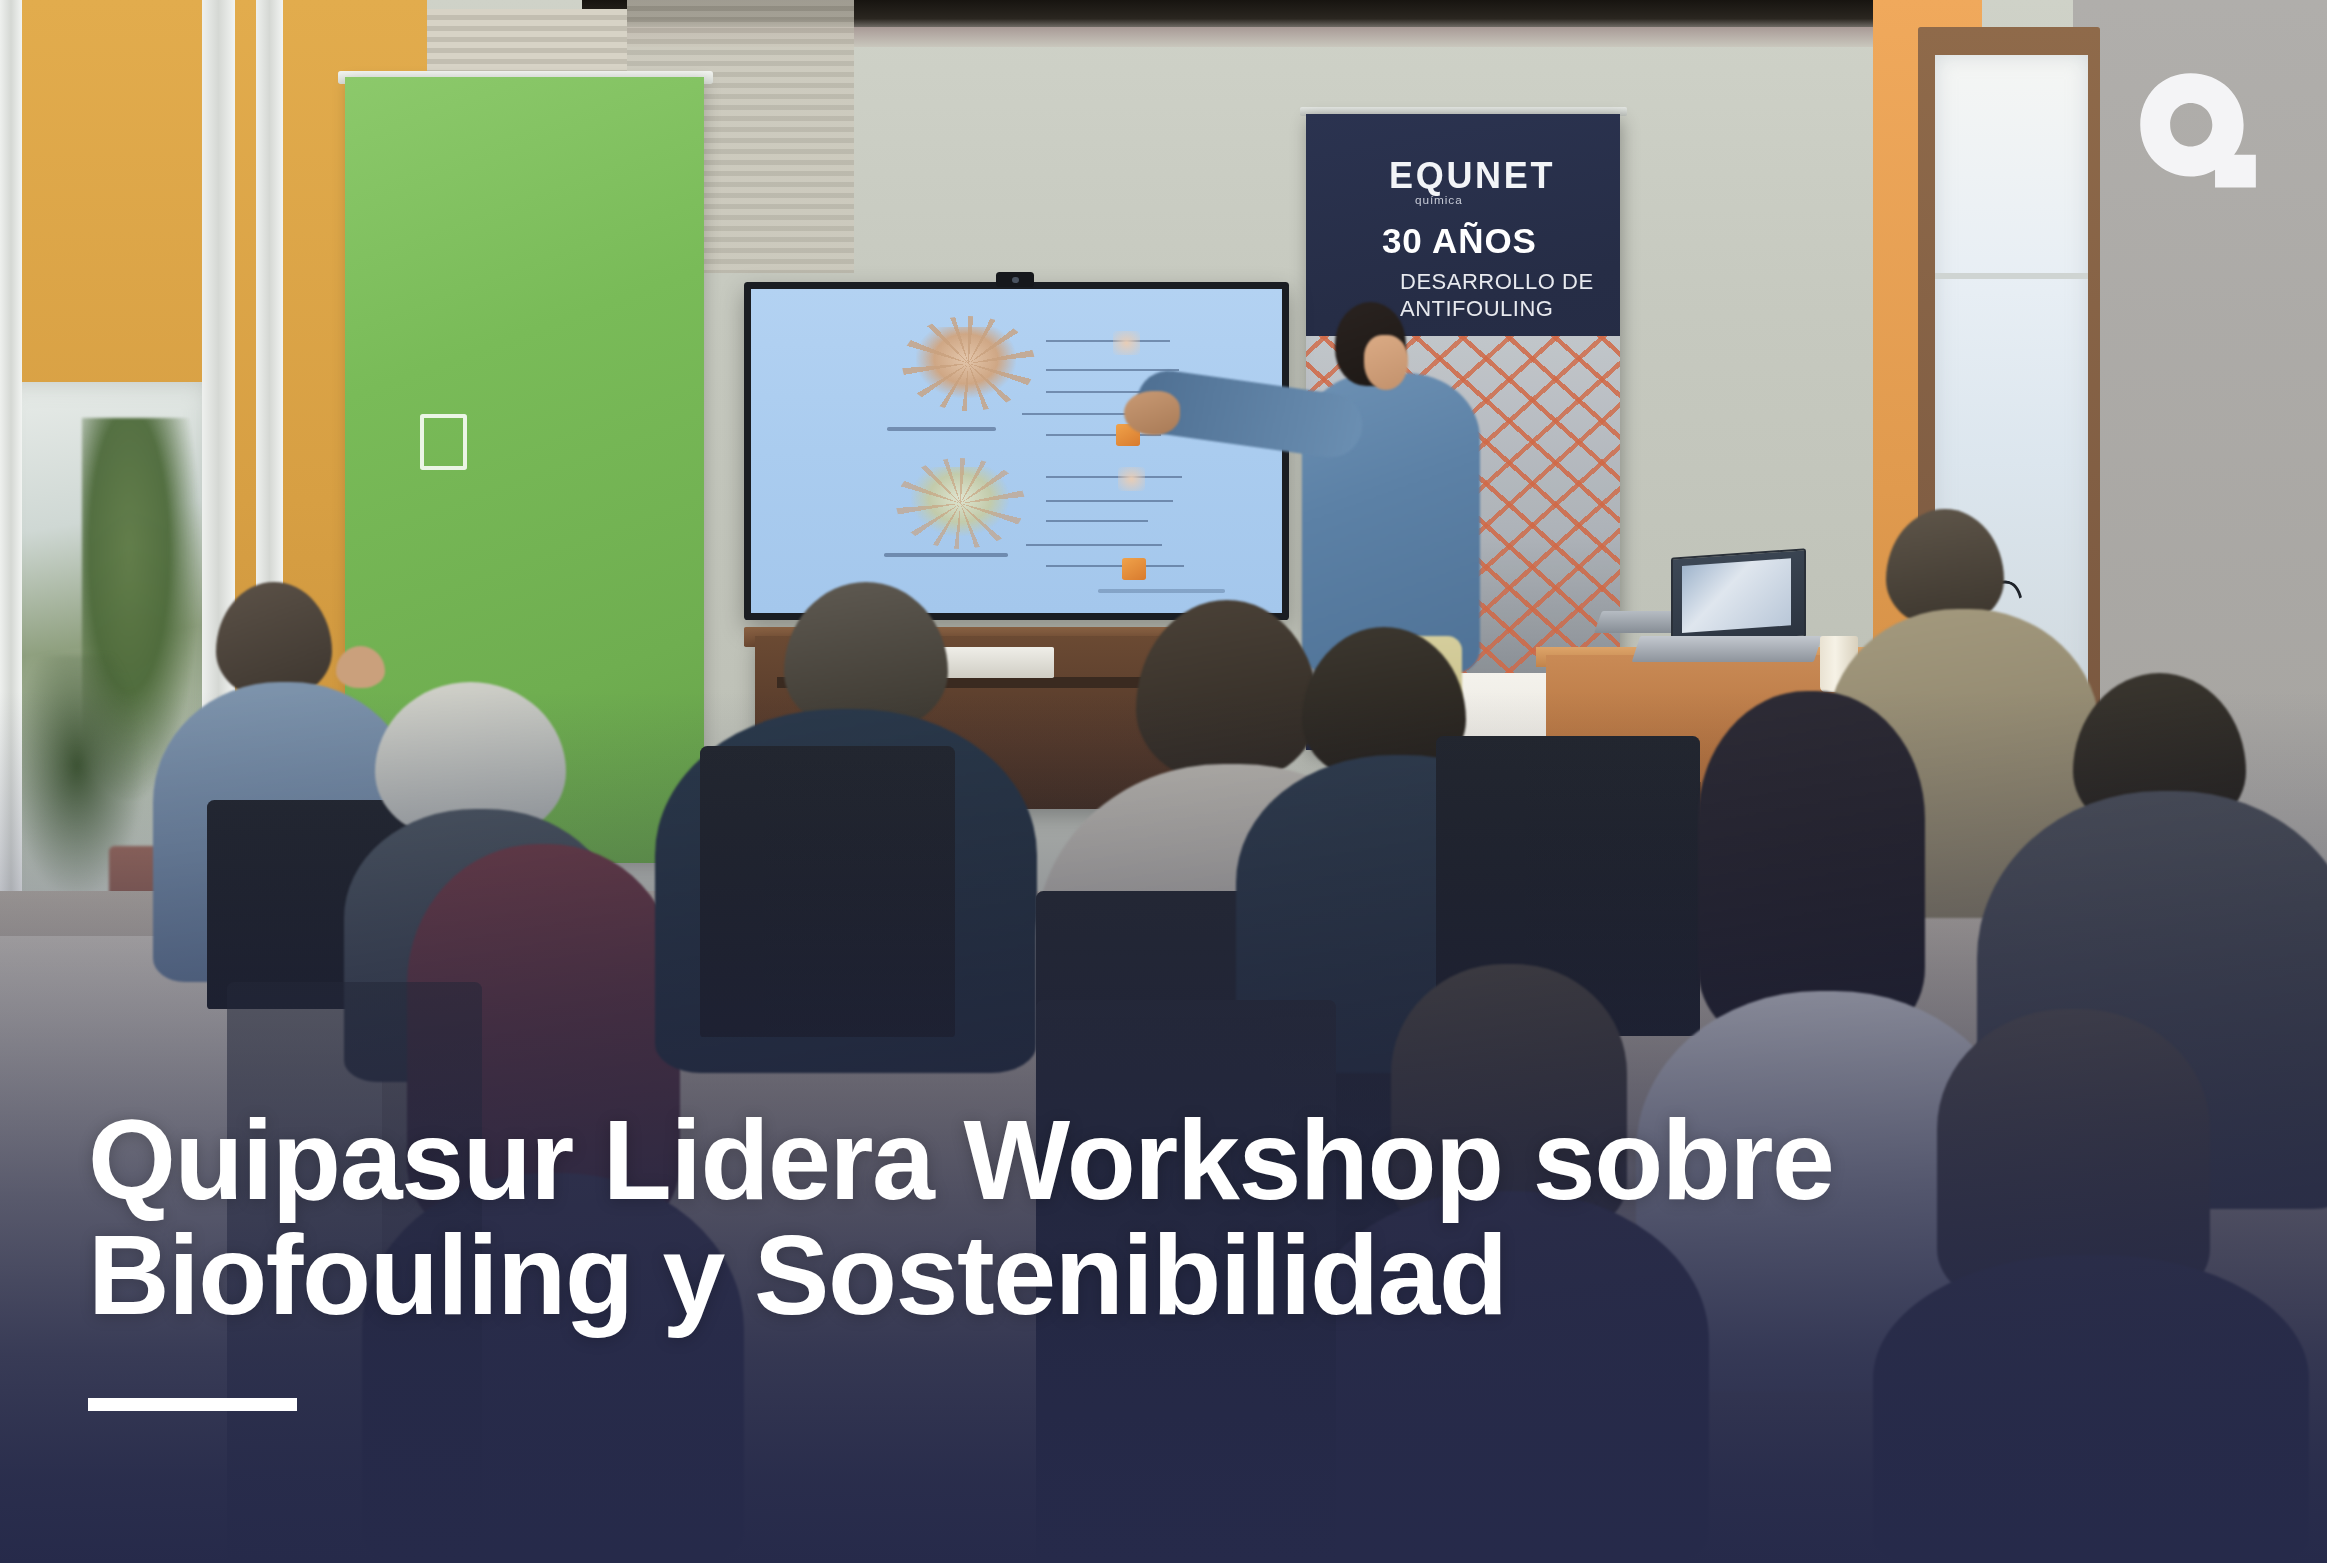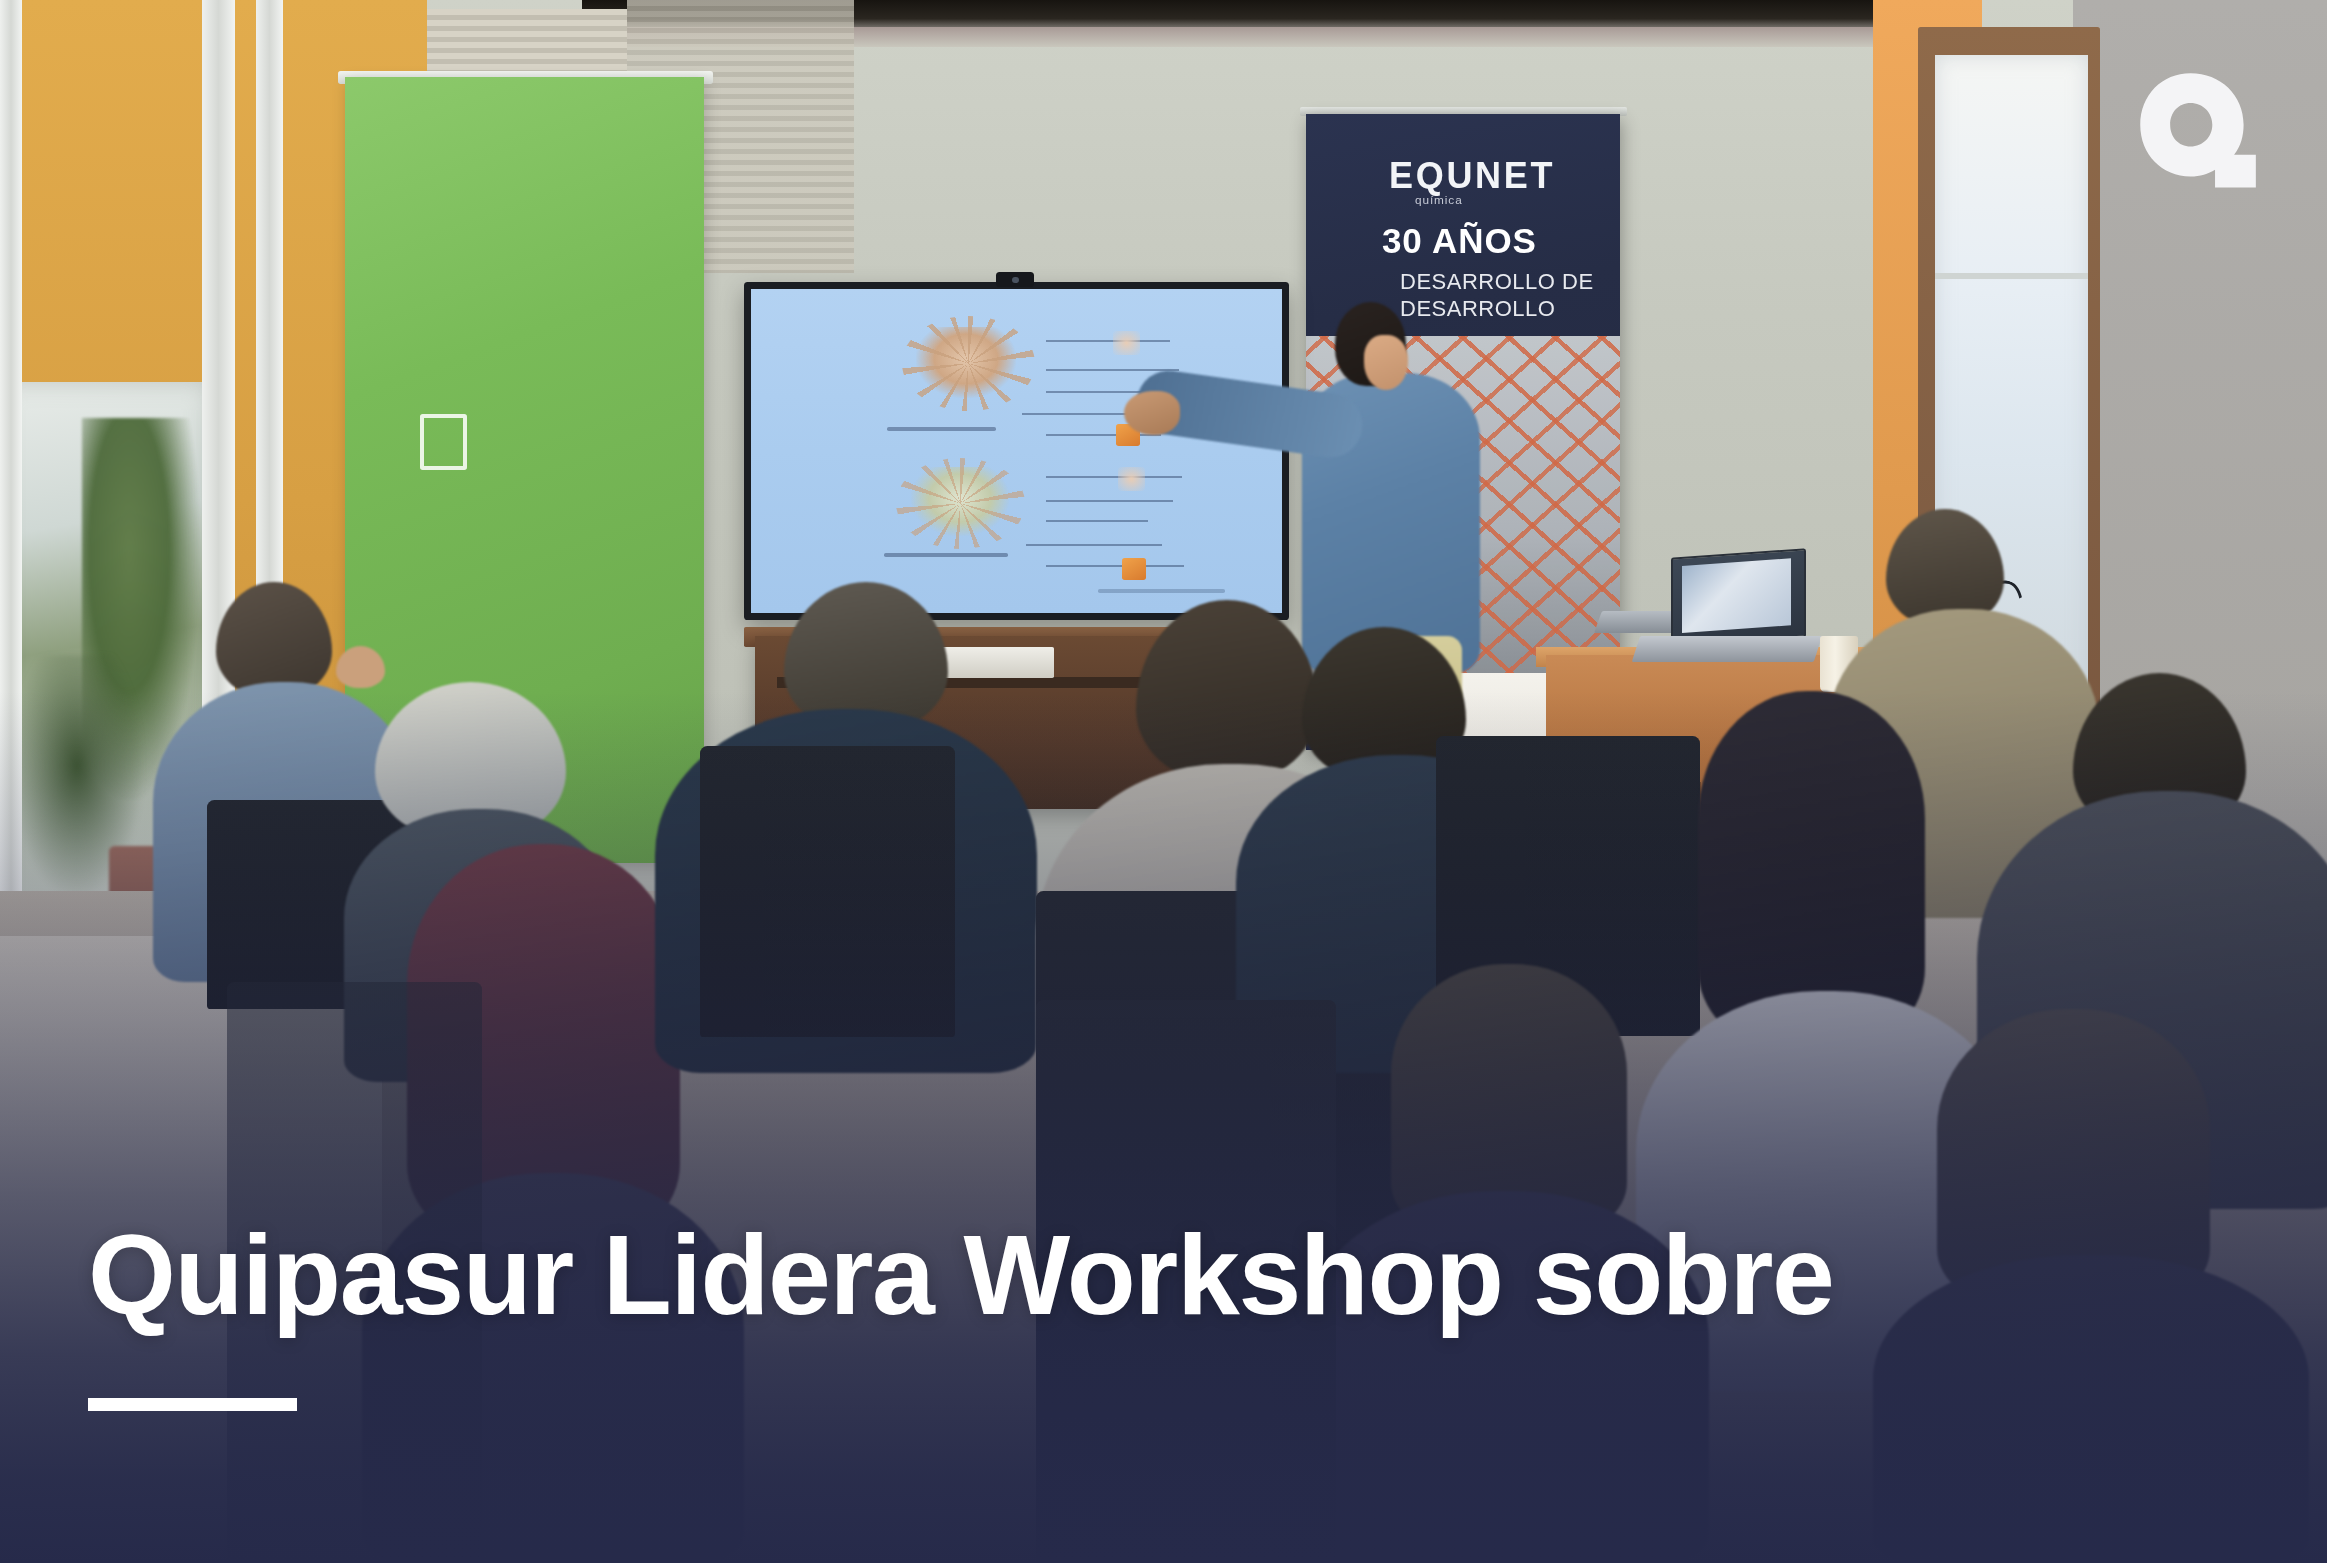--- a/index.html
+++ b/index.html
@@ -234,21 +234,21 @@
     <div class="greenline-mark"></div>
 
     <div class="equnet-rail"></div>
     <div class="equnet-banner"></div>
     <div class="equnet-net"></div>
     <div class="equnet-white"></div>
     <div class="equnet-logo">EQUNET</div>
     <div class="equnet-sub">química</div>
     <div class="equnet-years">30 AÑOS</div>
     <div class="equnet-l1">DESARROLLO DE</div>
-    <div class="equnet-l2">DESARROLLO</div>
+    <div class="equnet-l2">ANTIFOULING</div>
 
     <div class="tv-bezel"></div>
     <div class="tv-screen">
 
       <div class="crab" style="left:165px; top:38px; width:100px; height:71px;"></div>
       <div class="crab-legs" style="left:151px; top:27px; width:133px; height:95px;"></div>
       <div class="crab" style="left:160px; top:178px; width:98px; height:69px;
            background:radial-gradient(ellipse at 50% 45%, #dfe4cf 0%, #c2cbab 45%, rgba(194,203,171,0) 72%);"></div>
       <div class="crab-legs" style="left:145px; top:169px; width:129px; height:91px; opacity:.7;"></div>
       <div class="slide-lbl" style="left:136px; top:138px; width:109px;"></div>
@@ -371,18 +371,19 @@
 
   <div class="overlay"></div>
 
   <svg class="logo-q" viewBox="0 0 100 100" aria-hidden="true">
     <path d="M46 6 C25 6 9 22 9 44 C9 66 25 82 46 82 C53 82 59 80 64 77 L64 90 L94 90 L94 66 L78 66 C83 60 85 52 85 44 C85 22 68 6 46 6 Z
              M46 28 C55 28 62 35 62 44 C62 53 55 60 46 60 C37 60 31 53 31 44 C31 35 37 28 46 28 Z" fill="#f4f4f6"></path>
   </svg>
 
   <h1 class="headline">
     <span>Quipasur Lidera Workshop sobre</span>
+    <span class="l2">Biofouling y Sostenibilidad</span>
   </h1>
 
   <div class="rule"></div>
 
 </div>
 
 
 </body></html>

